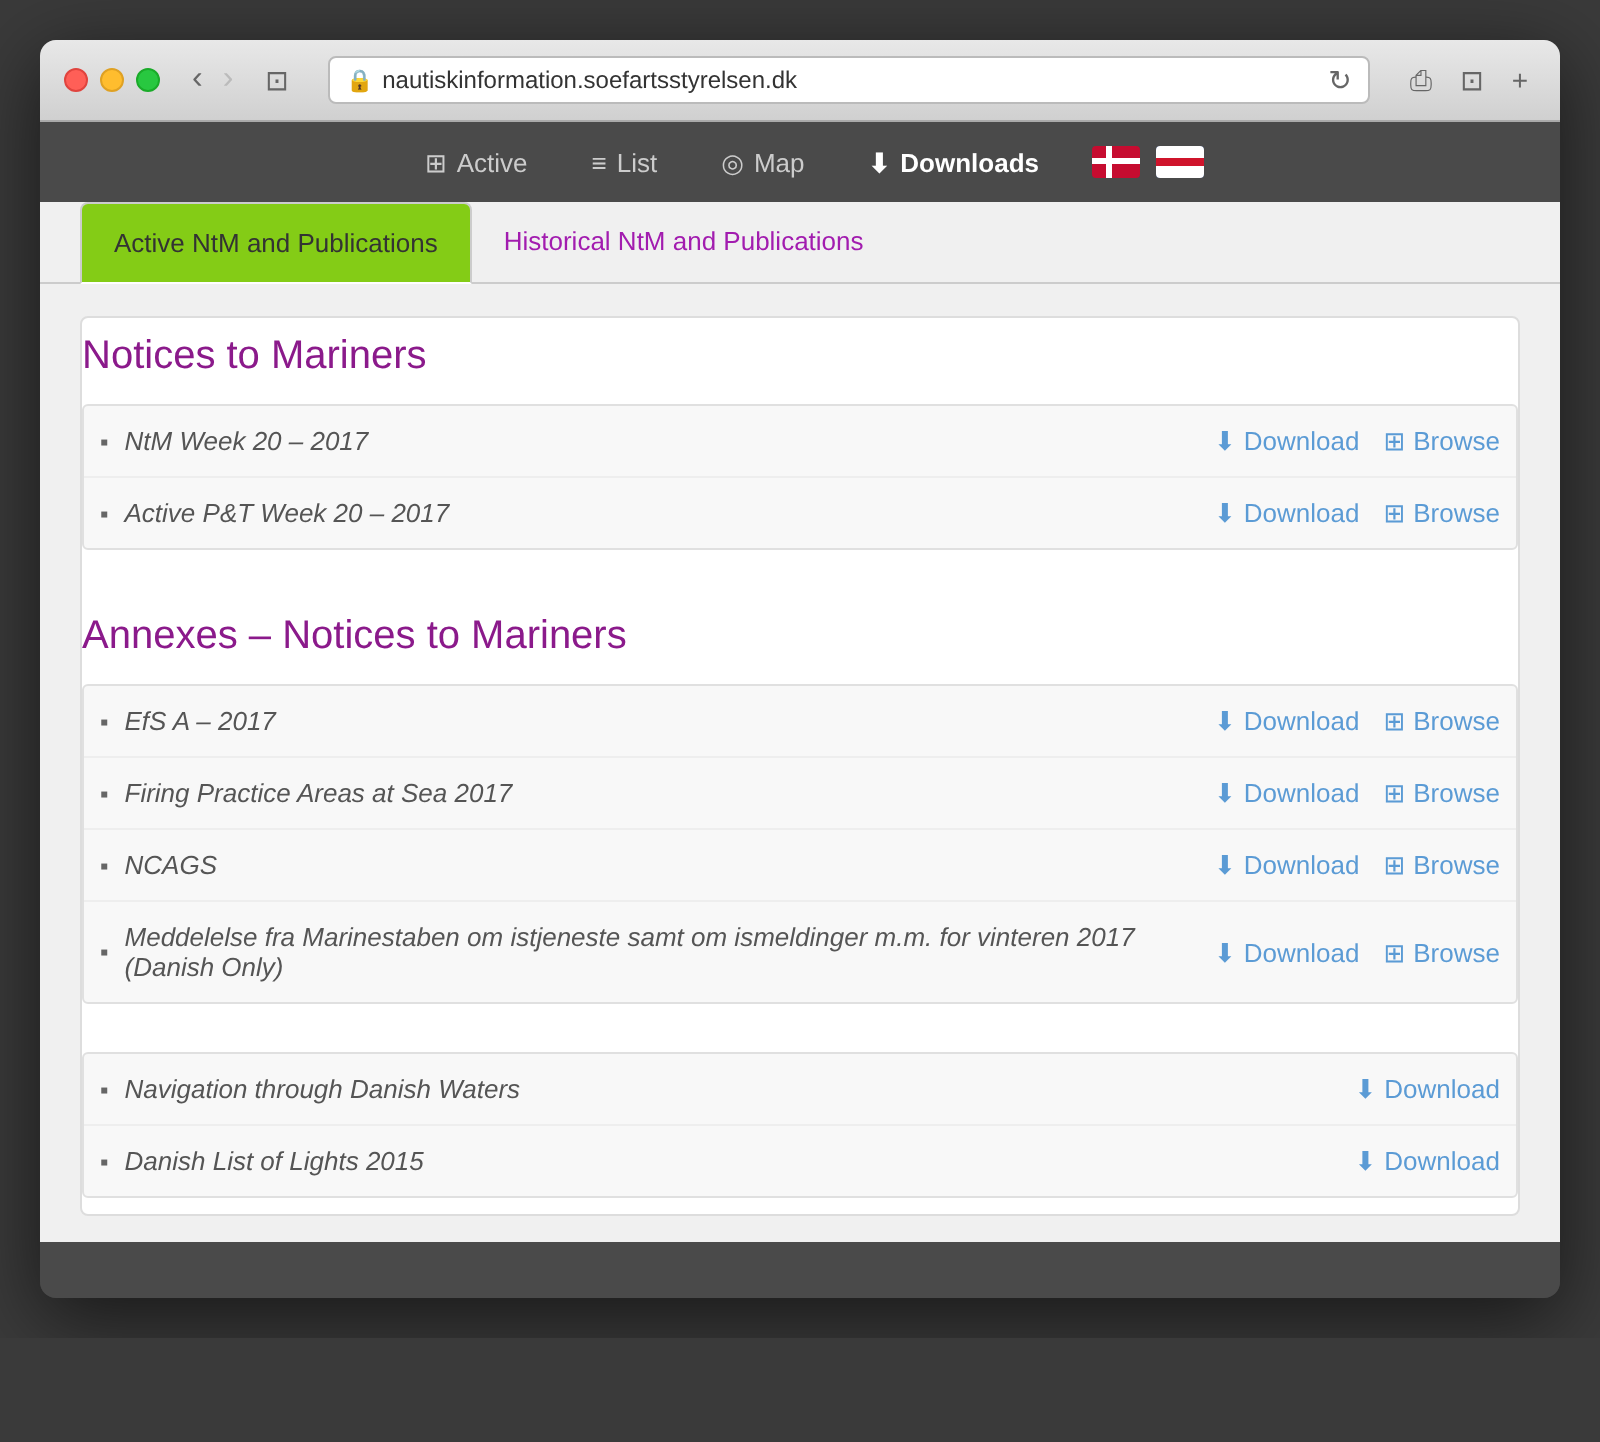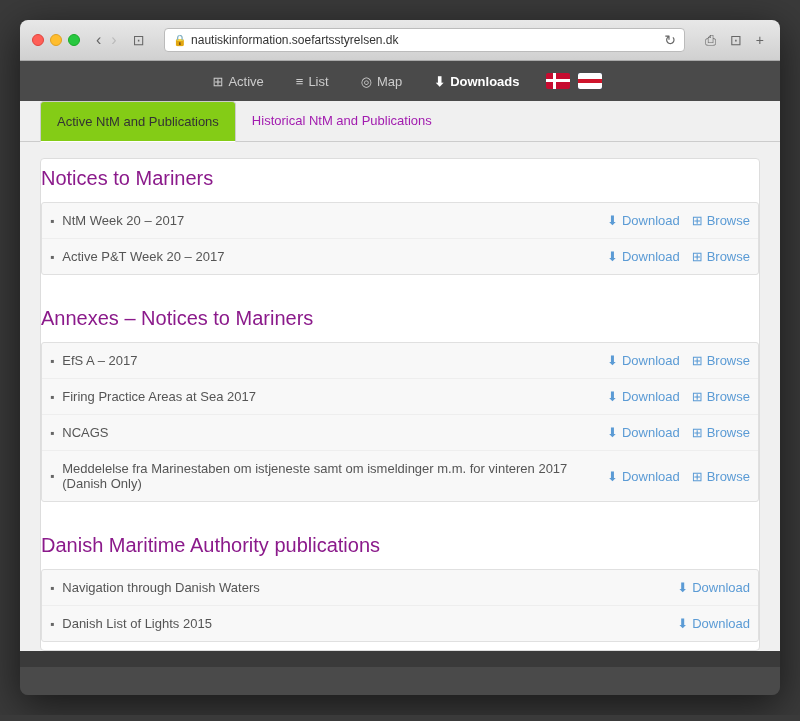--- a/index.html
+++ b/index.html
@@ -262,20 +262,21 @@
 
     .item-icon {
       color: #666;
       margin-right: 8px;
       font-size: 12px;
     }
 
     .item-label {
       flex: 1;
       color: #555;
+      font-style: italic;
     }
 
     .item-actions {
       display: flex;
       gap: 12px;
       align-items: center;
     }
 
     .action-link {
       color: #5b9bd5;
@@ -467,21 +468,20 @@
                 <span>Browse</span>
               </a>
             </div>
           </div>
         </div>
       </div>
 
       <div class="section-divider"></div>
 
       <div>
-        <h2 class="section-title">Danish Maritime Authority publications</h2>
         <div class="items-group">
           <div class="download-item">
             <span class="item-icon">▪</span>
             <span class="item-label">Navigation through Danish Waters</span>
             <div class="item-actions">
               <a class="action-link">
                 <span>⬇</span>
                 <span>Download</span>
               </a>
             </div>

